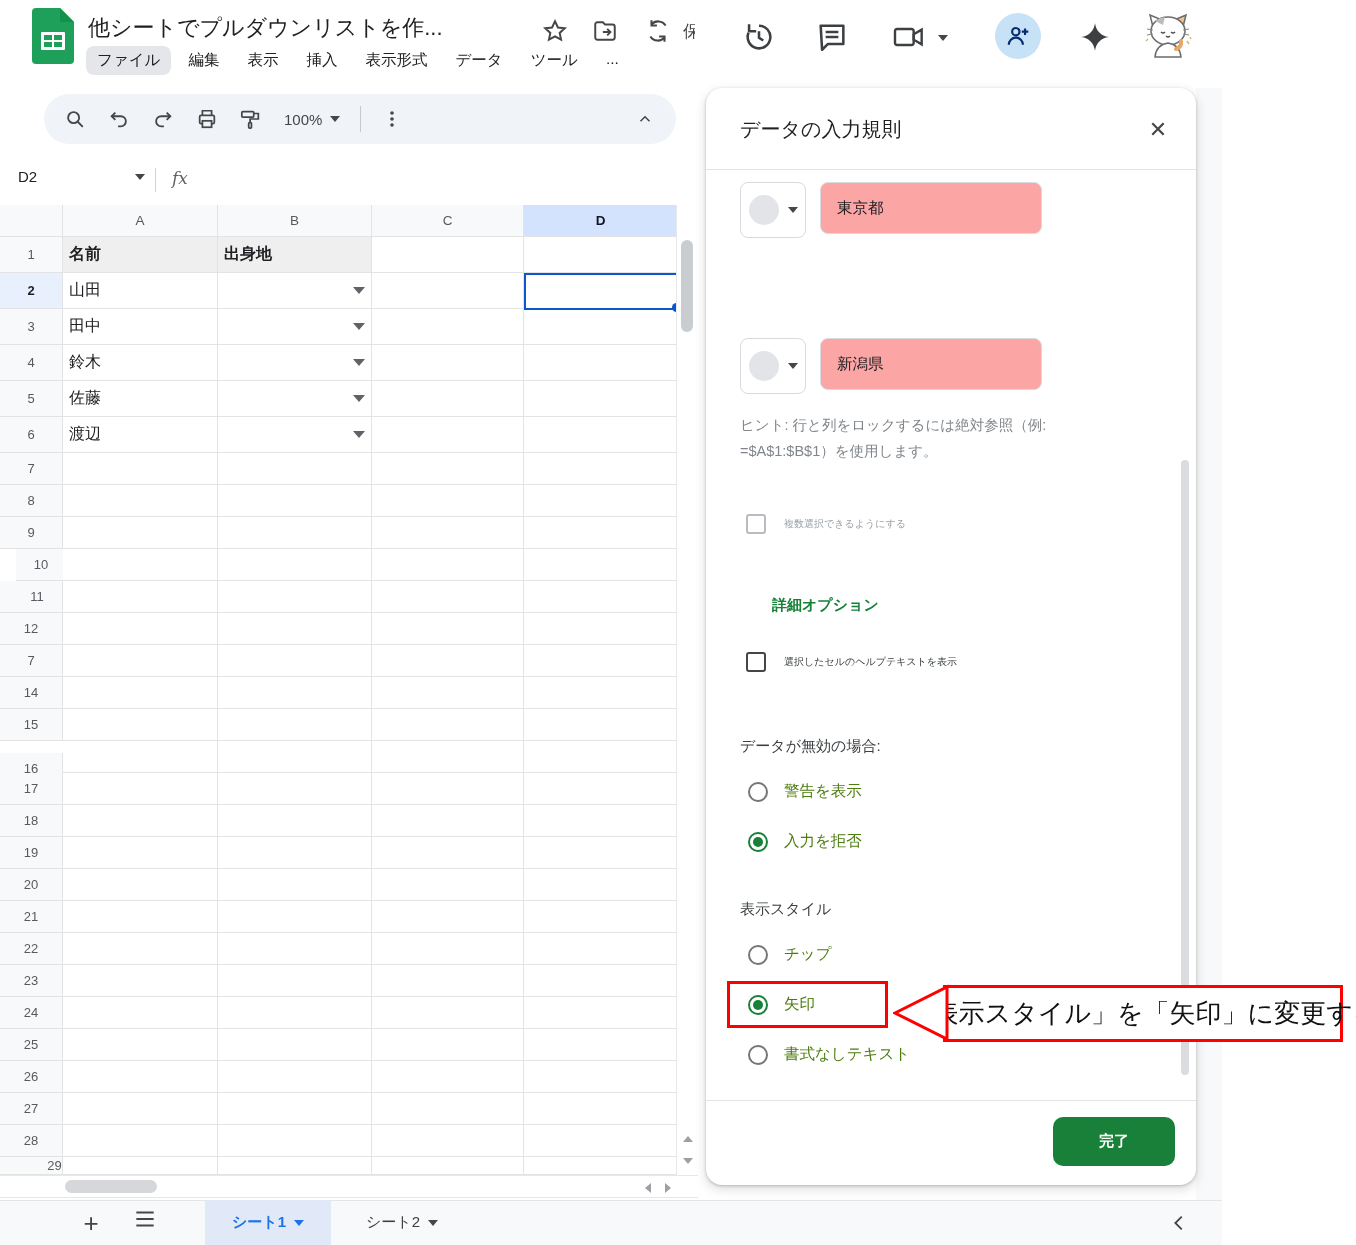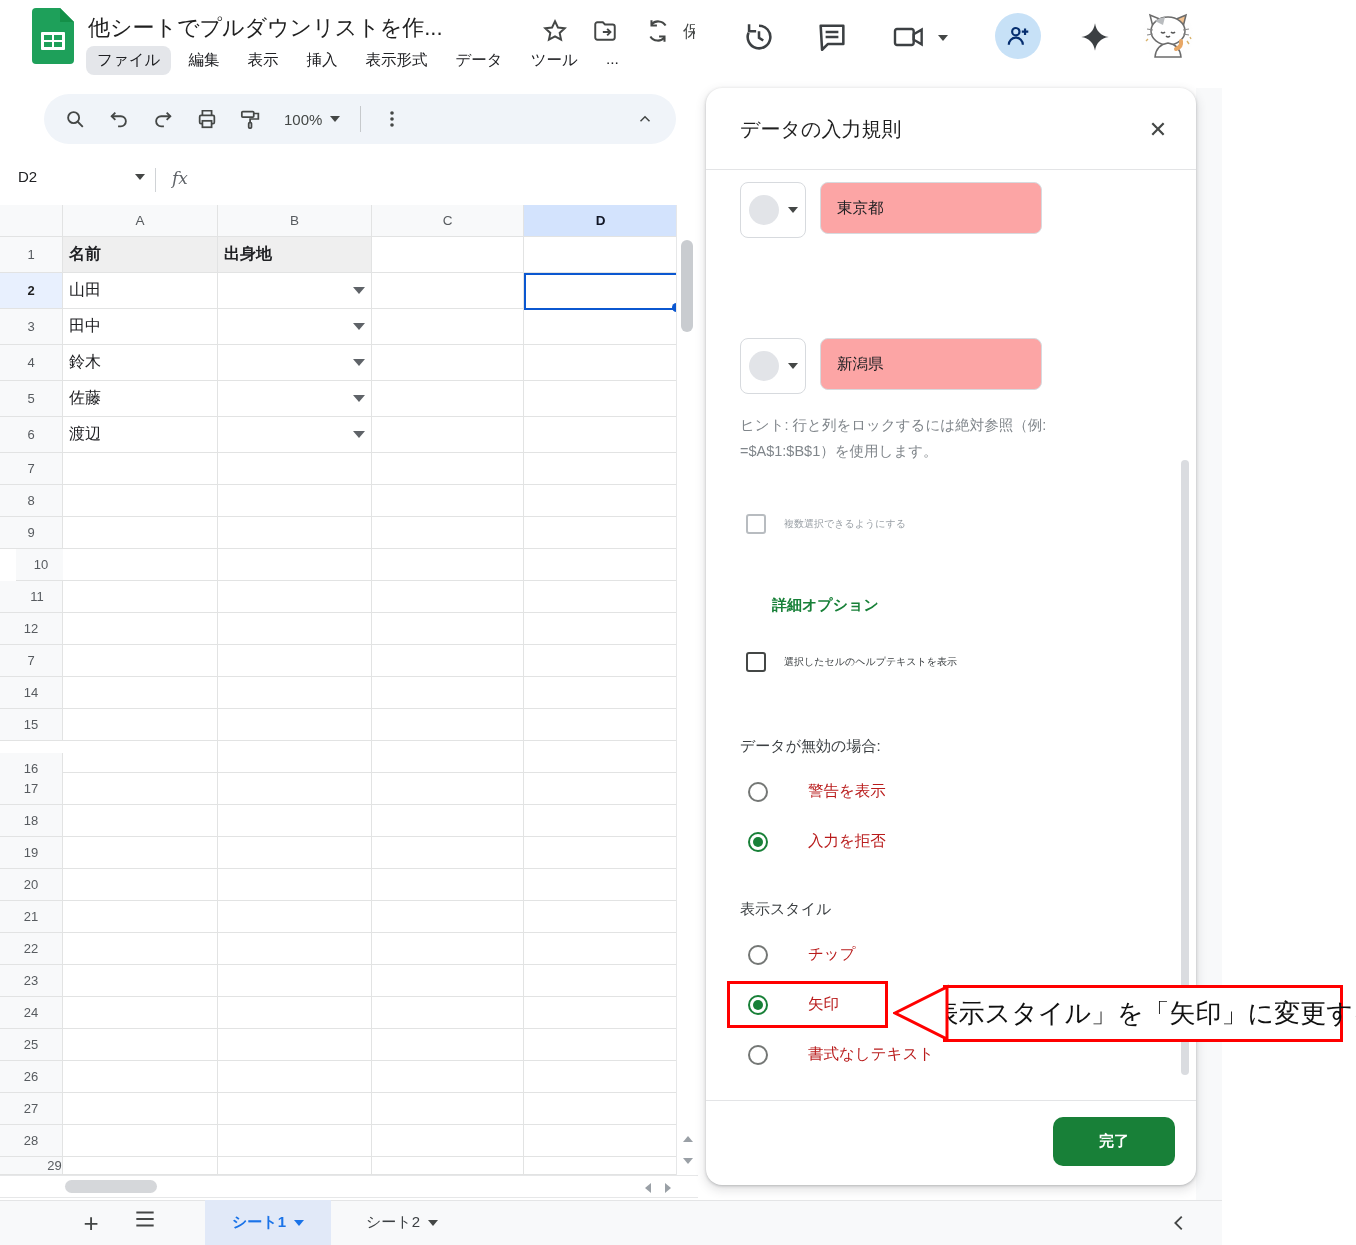--- a/index.html
+++ b/index.html
@@ -93,21 +93,21 @@
   .checkbox { width:20px; height:20px; border-radius:3px; background:#fff; }
   .cb-disabled { border:2px solid #b8bcc0; }
   .cb-normal  { border:2px solid #444746; }
   .cb-row { position:absolute; left:746px; display:flex; align-items:center; gap:18px; font-size:10px; }
   #cb-multi { top:514px; color:#9aa0a6; }
   #cb-help  { top:652px; color:#3c4043; }
 
   #adv-link { left:772px; top:596px; font-size:15px; font-weight:bold; color:#188038; }
 
   .sec-label { position:absolute; left:740px; font-size:15px; font-weight:500; color:#3c4043; }
-  .radio-row { position:absolute; left:748px; display:flex; align-items:center; gap:40px; font-size:15.5px; color:#b91c1c; }
+  .radio-row { position:absolute; left:748px; display:flex; align-items:center; gap:16px; font-size:15.5px; color:#4d7c0f; }
   .radio { width:20px; height:20px; border-radius:50%; border:2px solid #747775; background:#fff; position:relative; }
   .radio.sel { border-color:#188038; }
   .radio.sel::after { content:""; position:absolute; left:3px; top:3px; width:10px; height:10px; border-radius:50%; background:#188038; }
 
   #panel-scroll-thumb { left:1181px; top:460px; width:8px; height:615px; border-radius:4px; background:#dadce0; }
 
   #footer-divider { left:706px; top:1100px; width:490px; height:1px; background:#e3e4e6; }
   #btn-delete { left:824px; top:1117px; width:204px; height:49px; border:1px solid #d3d6d6; border-radius:24px;
      background:#fff; color:#188038; font-size:15px; font-weight:bold; display:flex; align-items:center; justify-content:center; }
   #btn-done { left:1053px; top:1117px; width:122px; height:49px; border-radius:10px; background:#188038;

